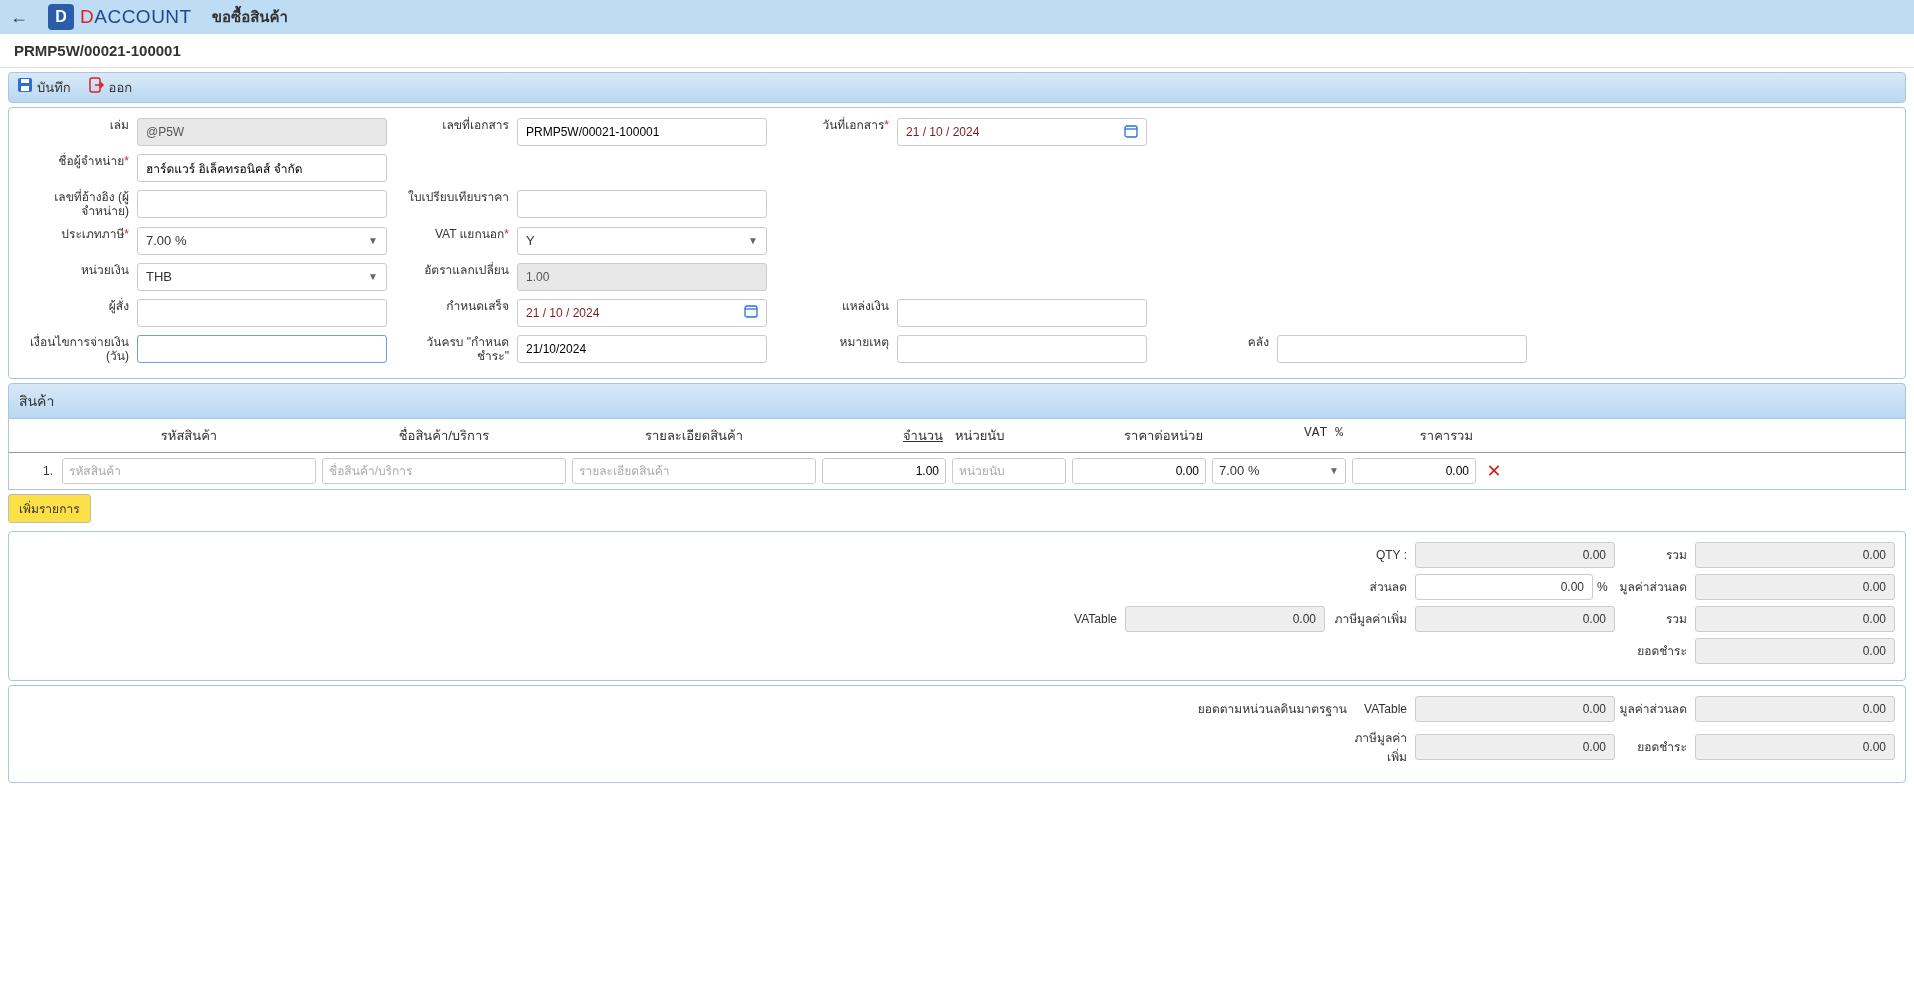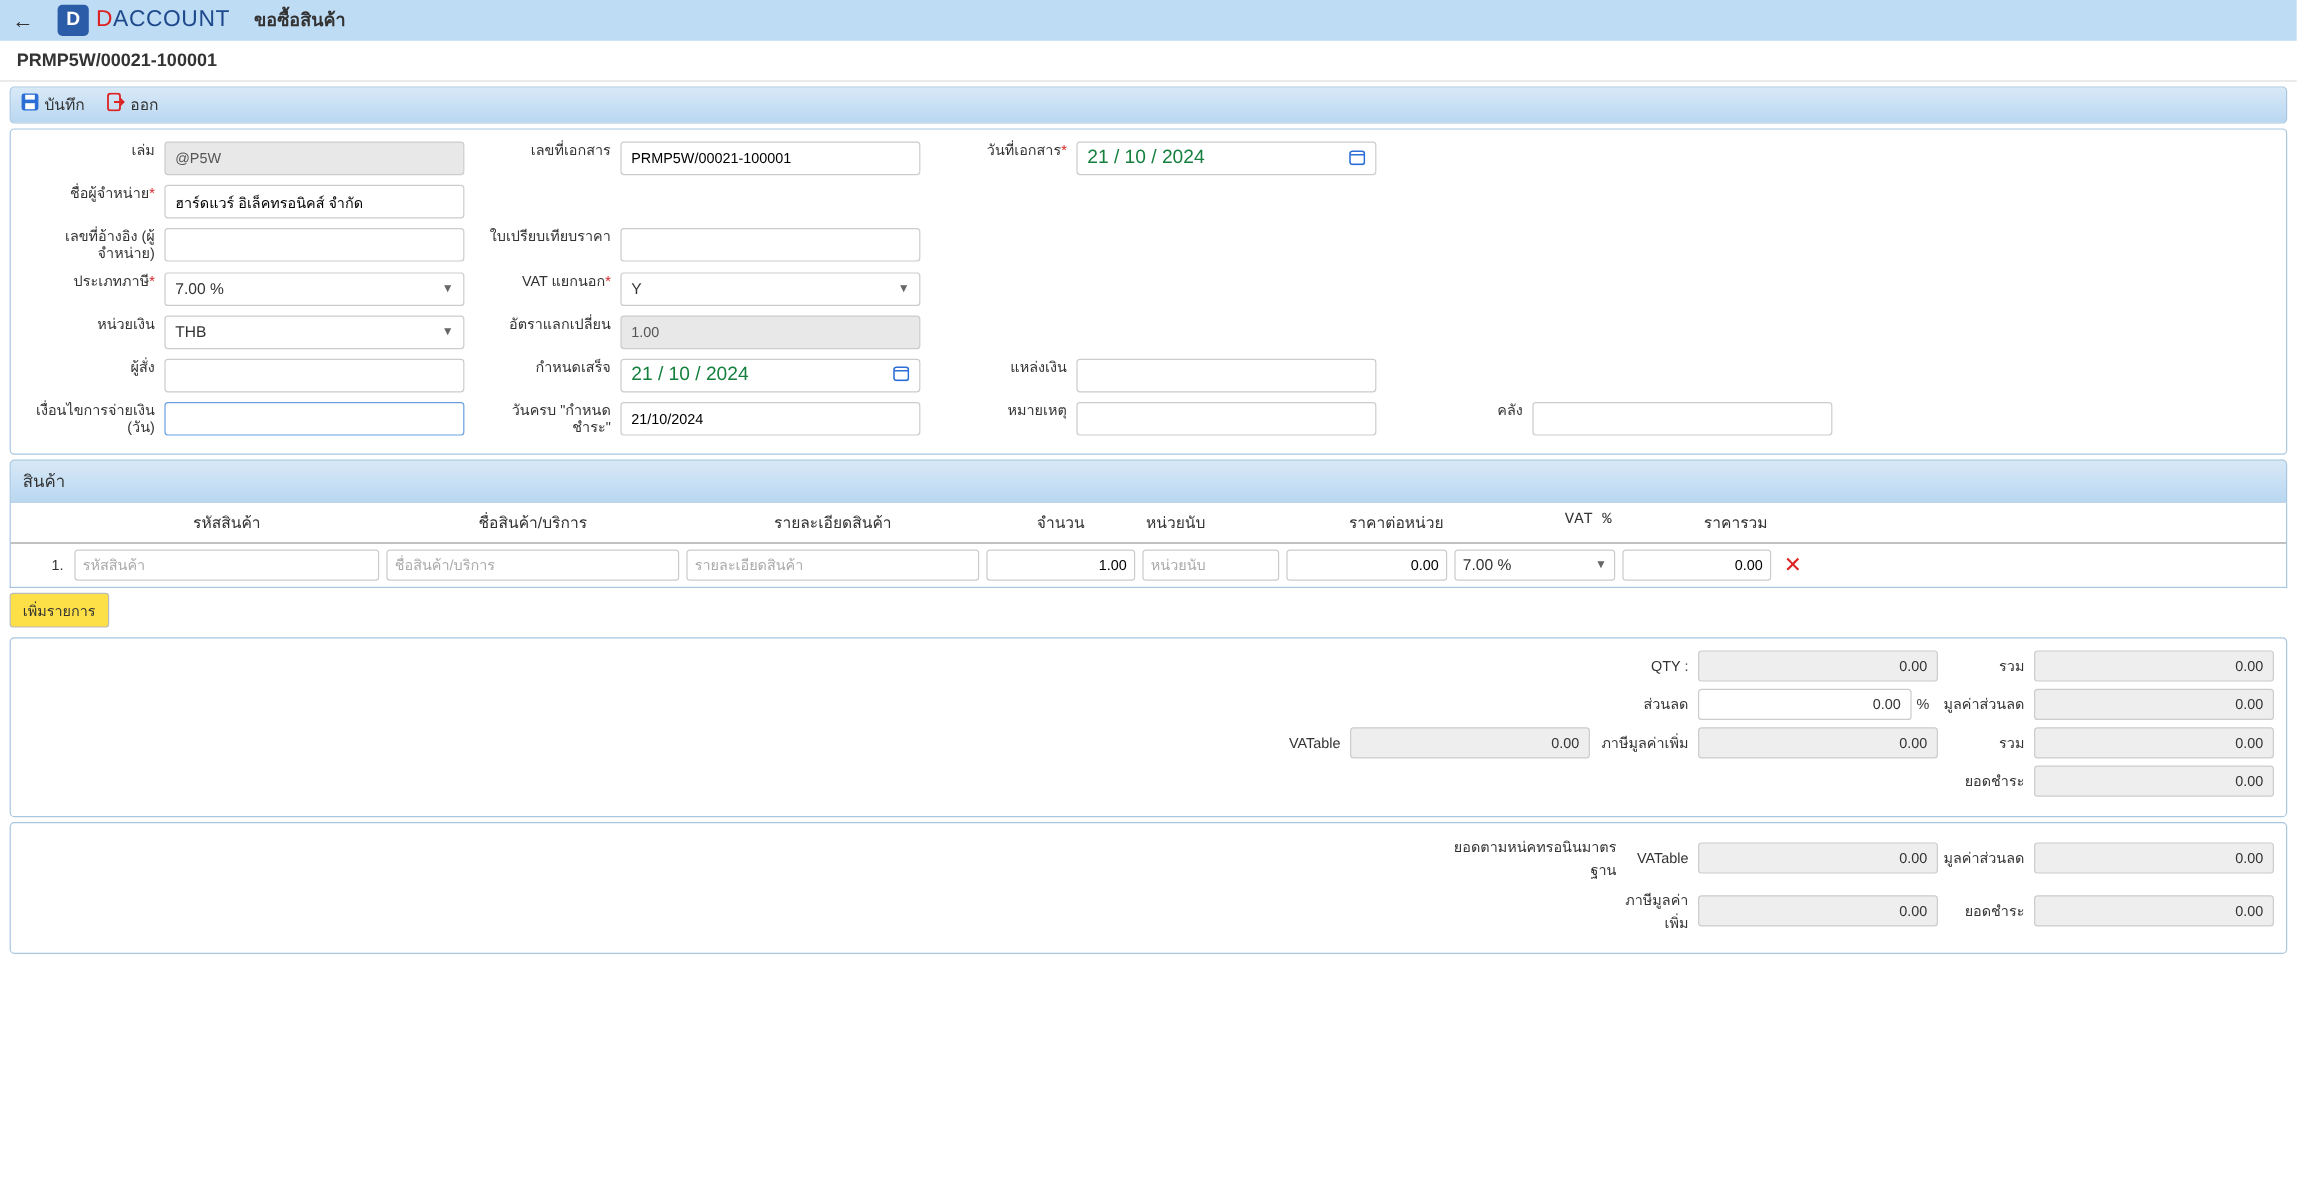--- a/index.html
+++ b/index.html
@@ -93,21 +93,21 @@
   background: #fff; cursor: pointer;
 }
 .fld-select .caret { font-size: 10px; color: #666; }
 .date-box {
   width: 250px; height: 28px;
   border: 1px solid #ccc; border-radius: 3px;
   padding: 0 8px;
   display: inline-flex; align-items: center; justify-content: space-between;
   background: #fff;
 }
-.date-box .dv { color: #15803d; font-size: 16px; }
+.date-box .dv { color: #7f1d1d; font-size: 12px; }
 .date-box .cal-icon { color: #2b6fd6; }
 
 .section-header {
   background: linear-gradient(#d8e9f7, #b9d7f1);
   border: 1px solid #a8c6e0;
   border-radius: 4px 4px 0 0;
   margin: 4px 8px 0 8px;
   padding: 6px 10px;
   font-size: 14px;
 }
@@ -121,21 +121,21 @@
 .grid-header {
   display: flex;
   border-bottom: 1px solid #999;
   padding: 6px 0;
 }
 .gh { font-size: 13px; color: #333; padding: 0 6px; }
 .gh-idx   { width: 50px; }
 .gh-code  { width: 260px; text-align: center; }
 .gh-name  { width: 250px; text-align: center; }
 .gh-desc  { width: 250px; text-align: center; }
-.gh-qty   { width: 130px; text-align: center; }
+.gh-qty   { width: 130px; text-align: right; text-decoration: underline; }
 .gh-unit  { width: 120px; }
 .gh-price { width: 140px; text-align: right; }
 .gh-vat   { width: 140px; text-align: right; font-family: Liberation Mono, monospace; }
 .gh-total { width: 130px; text-align: right; }
 .gh-del   { width: 30px; }
 
 .grid-row { display: flex; align-items: center; padding: 5px 0; }
 .gc-idx { width: 50px; text-align: right; padding-right: 6px; font-size: 12px; }
 .gc-input {
   height: 26px; border: 1px solid #ccc; border-radius: 3px;
@@ -402,21 +402,21 @@
   </div>
   <div class="totals-row">
     <span class="t-label tl3">ยอดชำระ</span>
     <span class="t-box tw3">0.00</span>
   </div>
 </div>
 
 
 <div class="totals-panel">
   <div class="totals-row">
-    <span class="lead-label" style="width:160px">ยอดตามหน่คทรอนินมาตรฐาน</span>
+    <span class="lead-label" style="width:160px">ยอดตามหน่วนลดินมาตรฐาน</span>
     <span class="t-label" style="width:60px">VATable</span>
     <span class="t-box tw2">0.00</span>
     <span class="t-label tl3">มูลค่าส่วนลด</span>
     <span class="t-box tw3">0.00</span>
   </div>
   <div class="totals-row">
     <span class="t-label" style="width:80px">ภาษีมูลค่าเพิ่ม</span>
     <span class="t-box tw2">0.00</span>
     <span class="t-label tl3">ยอดชำระ</span>
     <span class="t-box tw3">0.00</span>

